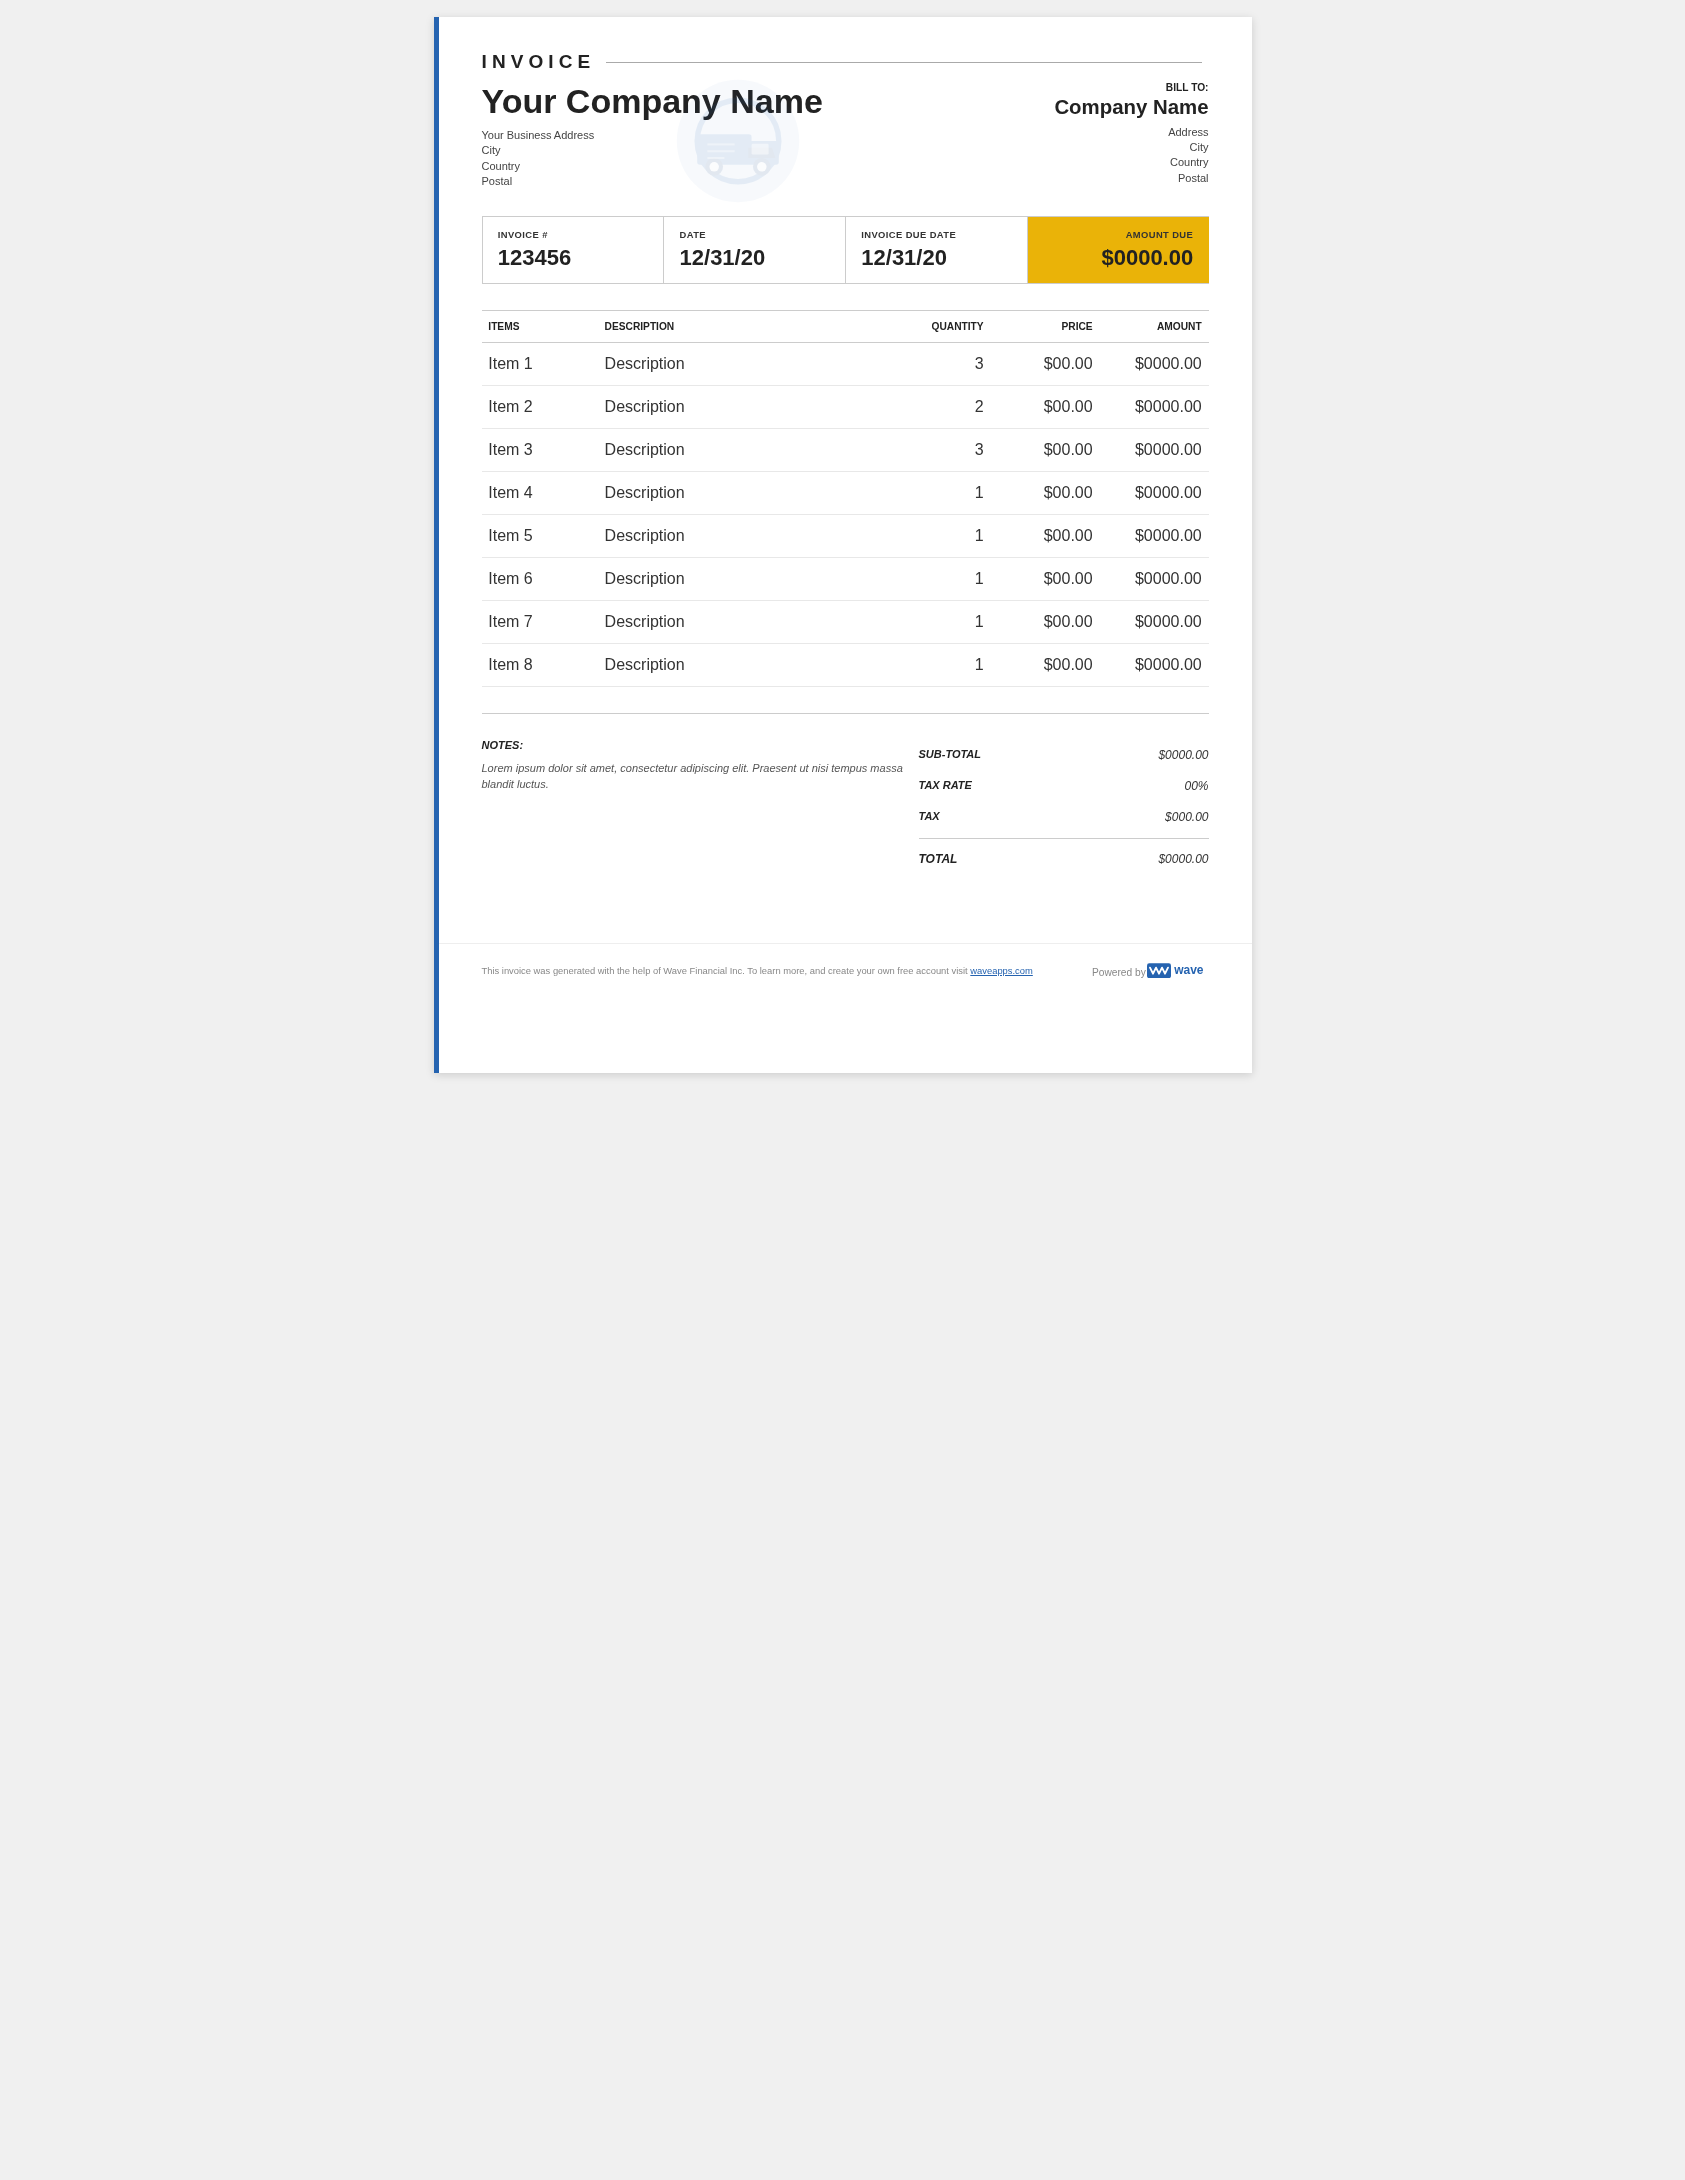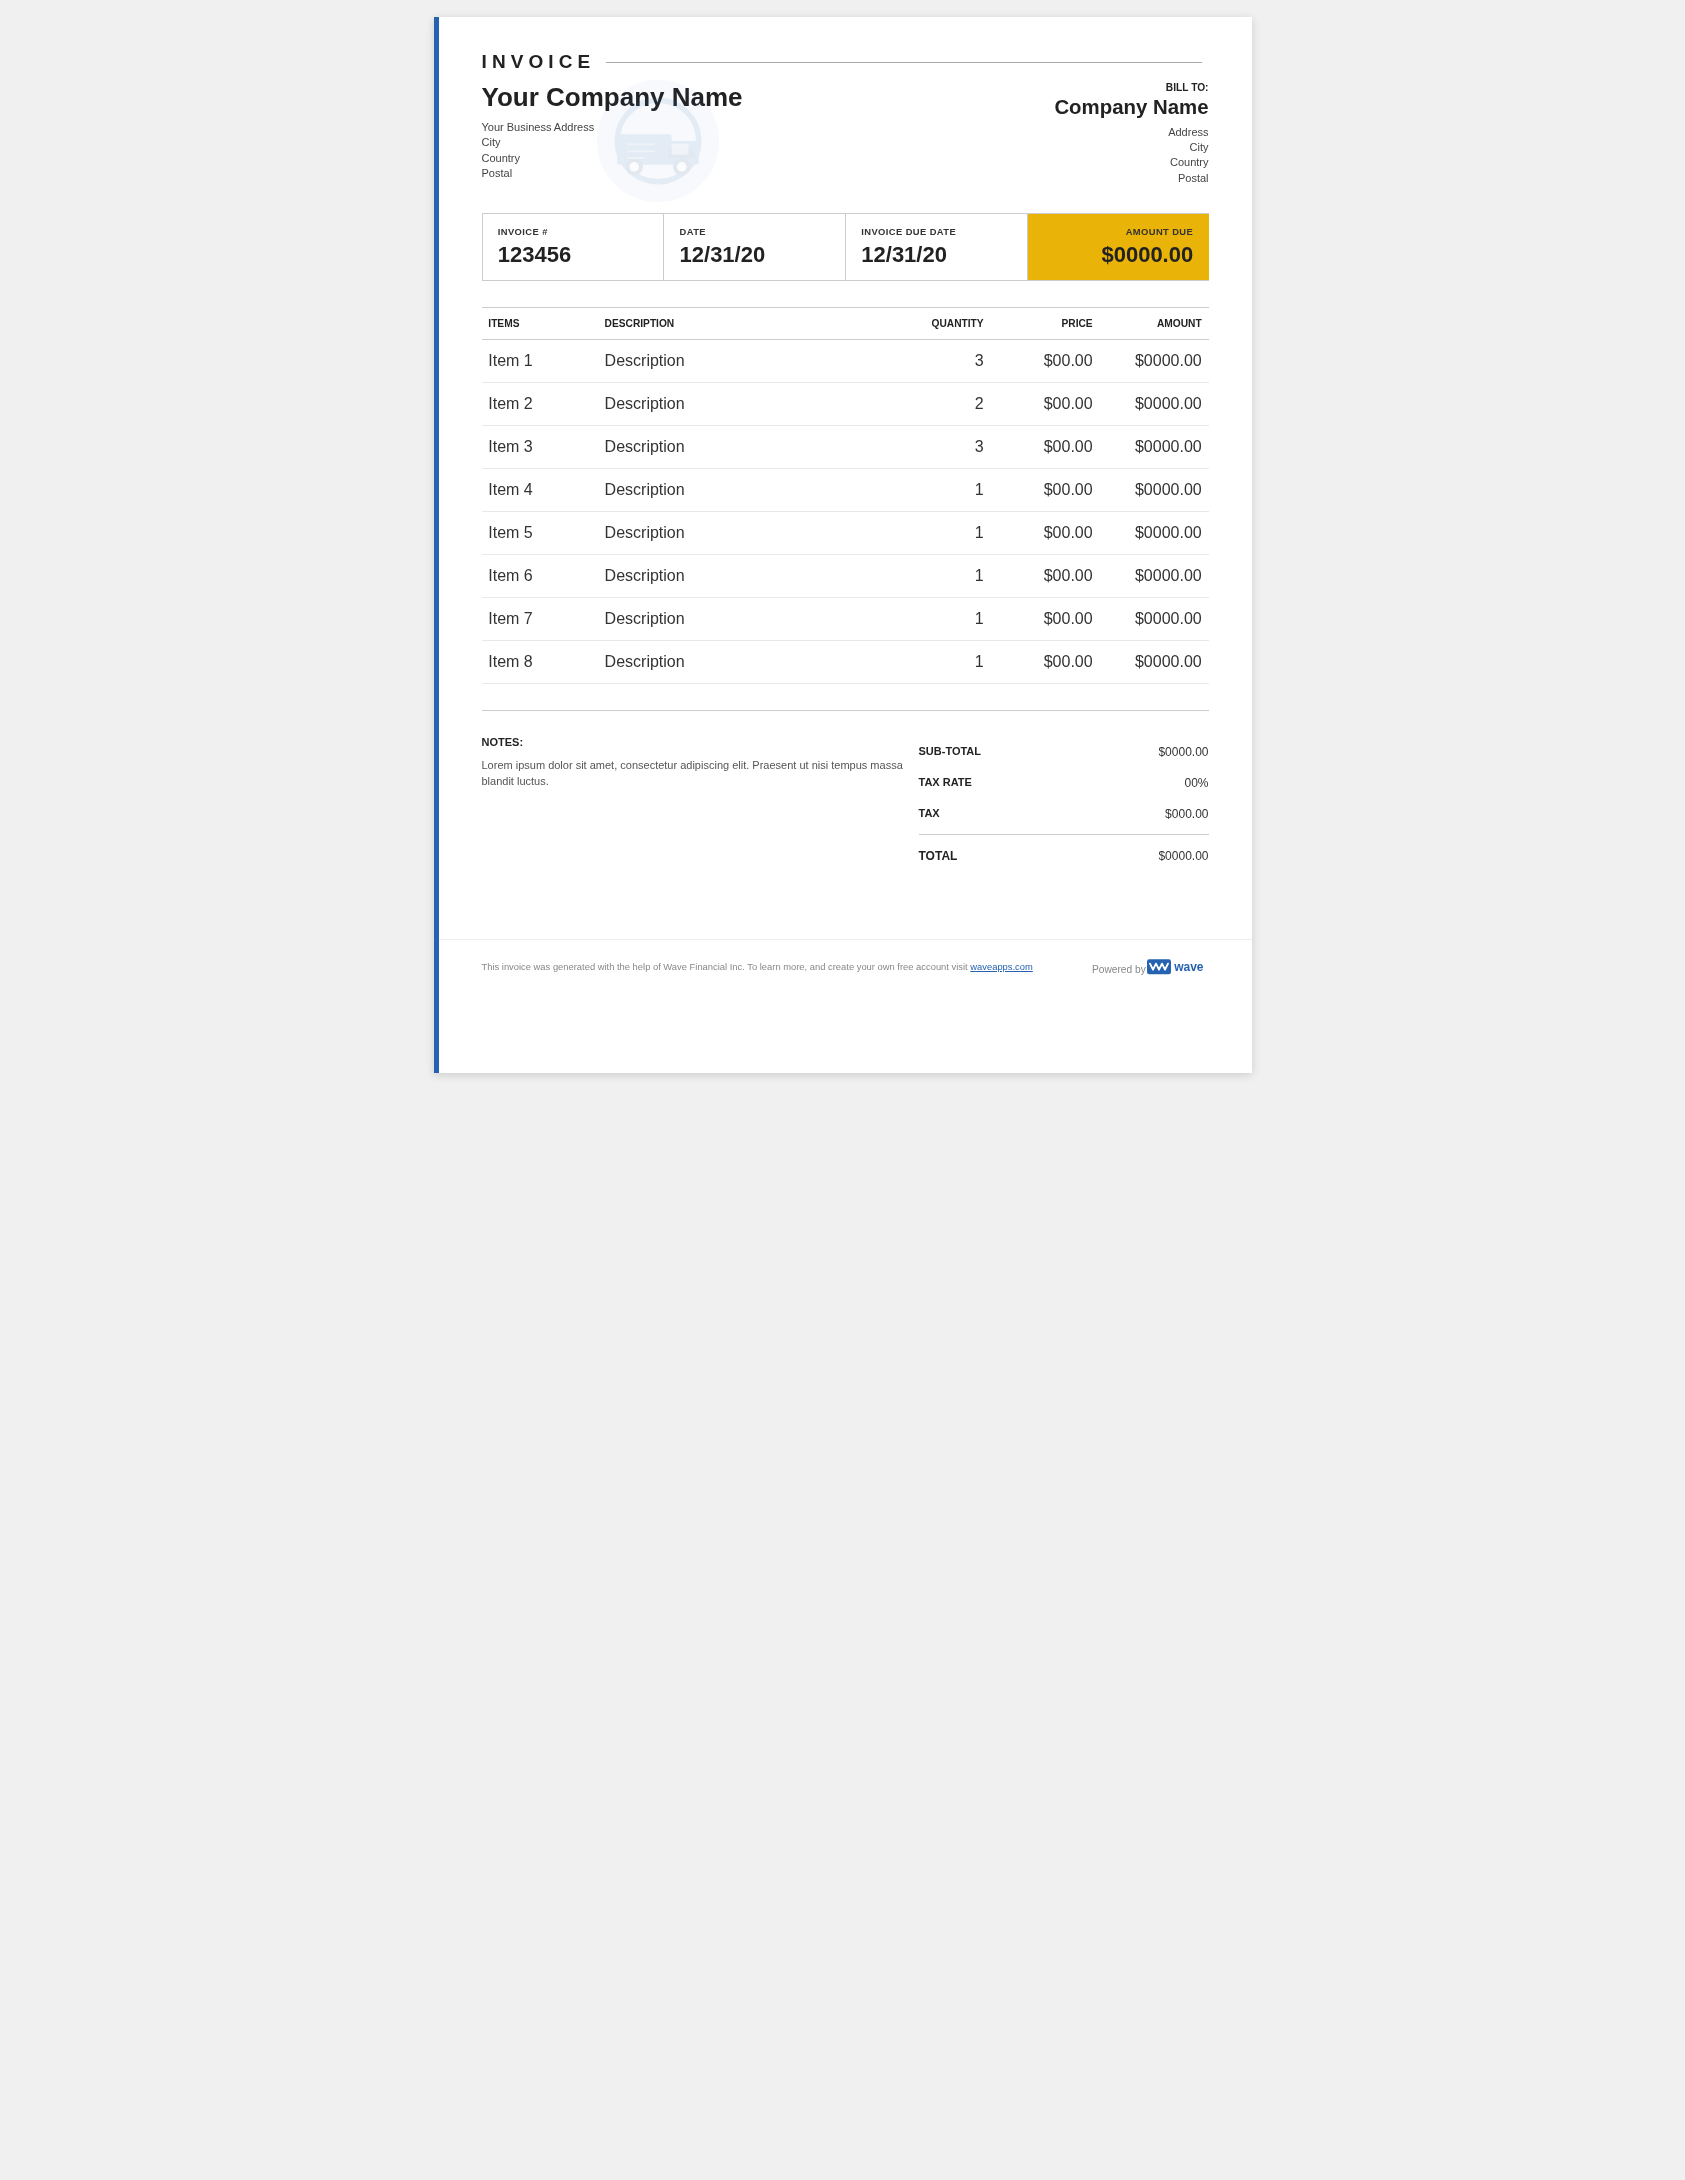--- a/index.html
+++ b/index.html
@@ -78,21 +78,21 @@
       height: 136px;
       opacity: 0.12;
     }
 
     .watermark-logo svg {
       width: 136px;
       height: 136px;
     }
 
     .company-name {
-      font-size: 26px;
+      font-size: 34px;
       font-weight: bold;
       color: #222;
       margin-bottom: 8.5px;
     }
 
     .company-address-line {
       font-size: 11px;
       color: #444;
       margin-bottom: 3.4px;
     }
@@ -211,20 +211,21 @@
       border: none;
       border-top: 0.9px solid #ccc;
       margin-bottom: 25.6px;
     }
 
     
     .footer-section {
       display: flex;
       justify-content: center;
       margin-bottom: 34px;
+      font-style: italic;
     }
 
     .notes-col {
       flex: 1;
     }
 
     .notes-label {
       font-size: 11px;
       font-weight: bold;
       color: #222;

